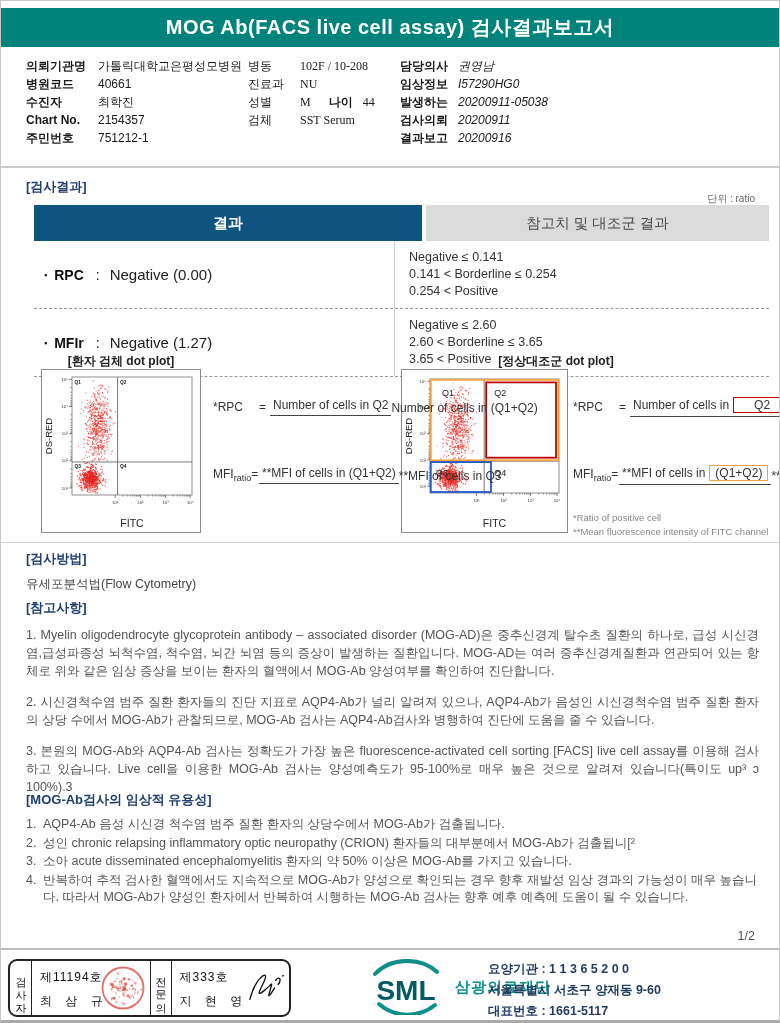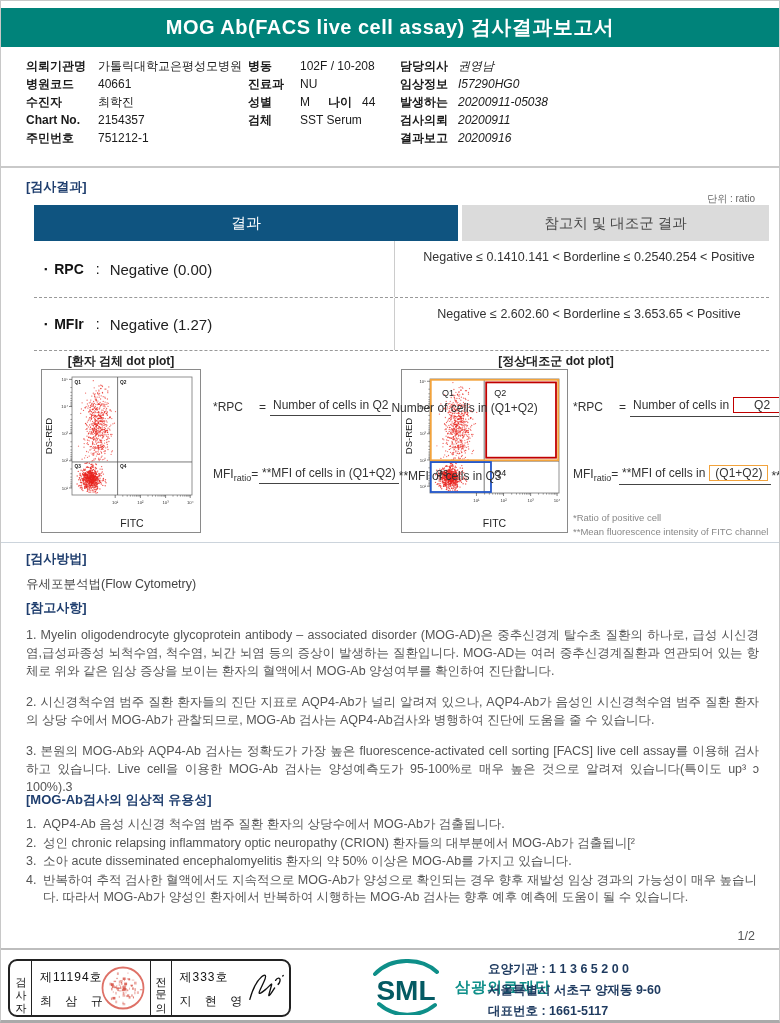--- a/index.html
+++ b/index.html
@@ -10,51 +10,51 @@
   
   .banner { position:absolute; top:7px; left:0; right:0; height:39px; background:#00837A;
             display:flex; align-items:center; justify-content:center; }
   .banner span { color:#fff; font-size:20px; font-weight:bold; letter-spacing:.5px; }
 
   
   .patient { position:absolute; top:57px; left:0; right:0; }
   .p-row { display:flex; align-items:baseline; height:18px; padding-left:25px; font-size:12px; color:#1a1a1a; }
   .pl1 { width:72px; font-weight:bold; }
   .pv1 { width:150px; }
-  .pl2 { width:52px; font-weight:bold; }
-  .pv2 { width:100px; }
+  .pl2 { width:52px; font-weight:normal; }
+  .pv2 { width:100px;font-family:Liberation Serif, serif; }
   .pl3 { width:58px; font-weight:bold; }
   .pv3 { flex:1;font-style:italic; }
   .pl-inline { font-weight:bold; margin:0 10px 0 18px; }
 
   .divider { position:absolute; left:0; right:0; }
   .d1 { top:165px; height:2px; background:#c9c9c9; }
   .d2 { top:541px; height:1px; background:#ccd4dc; }
   .d3 { top:947px; height:2px; background:#bdbdbd; }
 
   .sec-heading { font-size:13px; font-weight:bold; color:#1F3E6E; }
 
   
   .results-heading { position:absolute; top:177px; left:25px; }
   .unit { position:absolute; top:191px; right:24px; font-size:10px; color:#666; }
   .rtable { position:absolute; top:204px; left:33px; width:735px; }
   .rhead { display:flex; height:36px; }
-  .rhead .c1 { width:424px; background:#0F5480; color:#fff; display:flex; align-items:center;
-               justify-content:center; font-size:15px; font-weight:normal; }
+  .rhead .c1 { width:388px; background:#0F5480; color:#fff; display:flex; align-items:center;
+               justify-content:center; font-size:15px; font-weight:bold; }
   .hgap { width:4px; }
   .rhead .c2 { flex:1; background:#DBDBDB; color:#4a4a4a; display:flex; align-items:center;
                justify-content:center; font-size:14.5px; }
   .rrow { display:flex; border-bottom:1px dashed #999; }
   .rrow .rc1 { width:356px; display:flex; align-items:center; padding-left:10px; }
   .bullet { font-size:9px; margin-right:7px; color:#111; }
   .res-name { font-size:14px; font-weight:bold; color:#111;text-align:right; }
   .res-colon { margin:0 10px 0 12px; font-size:14px; color:#111; }
   .res-val { font-size:15px; color:#222; }
   .rrow .rc2 { flex:1; border-left:1px solid #ccc; margin-left:4px; padding:8px 0 8px 14px;
-               font-size:12.5px; color:#333; line-height:17px; display:flex; flex-direction:row; justify-content:center; }
+               font-size:12.5px; color:#333; line-height:17px; display:flex; flex-direction:column; justify-content:center; }
   .row-rpc { min-height:57px; }
   .row-mfi { min-height:53px; }
 
   
   .plot-title { position:absolute; top:352px; font-size:12px; font-weight:600; color:#222; text-align:center; }
   .pt-left { left:40px; width:160px; }
   .pt-right { left:420px; width:270px; }
   .plot-box { position:absolute; top:368px; border:1px solid #8a8a8a; background:#fff; }
   .pb-left { left:40px; width:160px; height:164px; }
   .pb-right { left:400px; width:167px; height:164px; }

